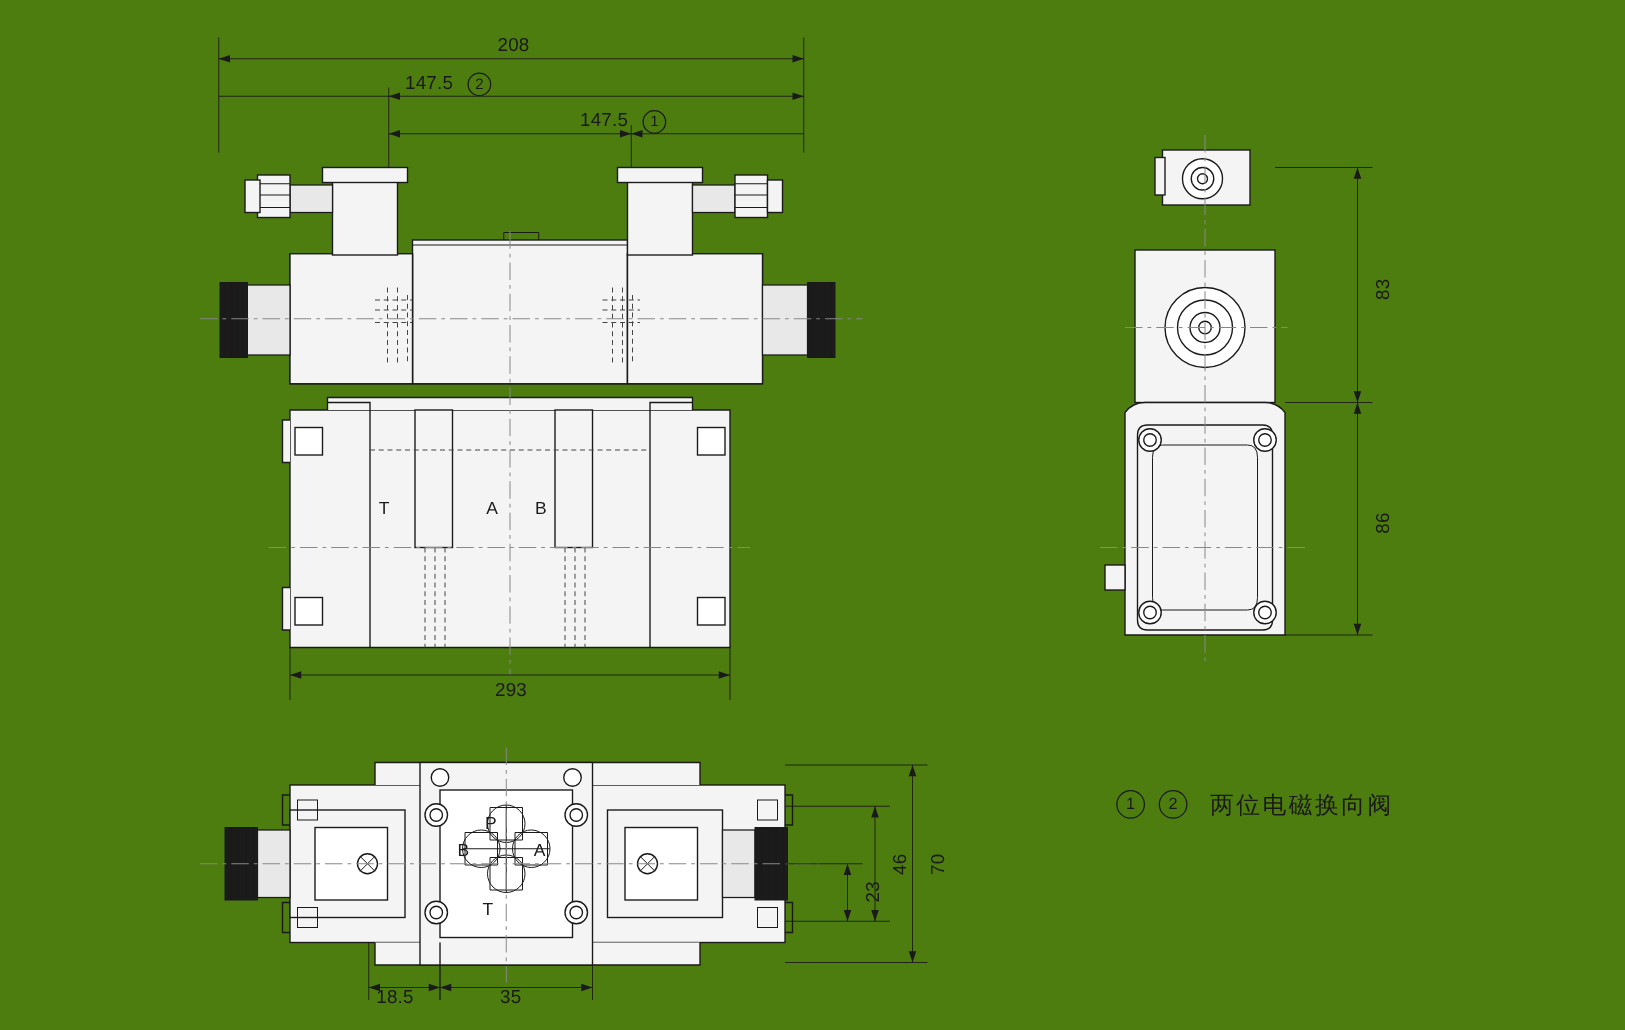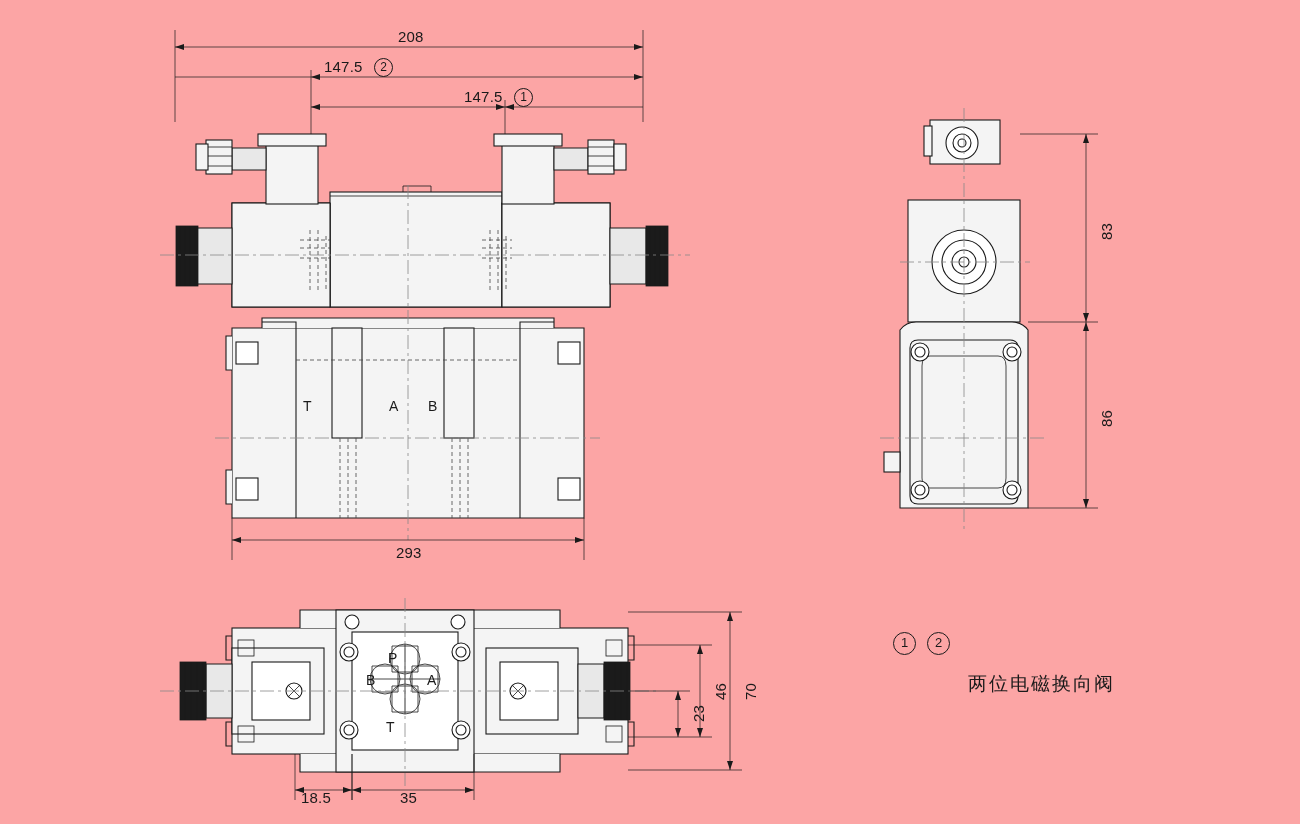--- a/index.html
+++ b/index.html
@@ -7,38 +7,38 @@
     padding: 0;
     background: #ffffff;
   }
   body {
     font-family: "Liberation Sans", sans-serif;
   }
   #sheet {
     position: relative;
     width: 1300px;
     height: 824px;
-    background: #fca5a5;
+    background: #4d7c0f;
     overflow: hidden;
   }
   #sheet svg {
     position: absolute;
     left: 0;
     top: 0;
   }
   .lbl {
     position: absolute;
     font-family: "Liberation Sans", sans-serif;
     font-size: 15px;
     color: #1a1a1a;
     white-space: nowrap;
     letter-spacing: 0.2px;
   }
   .lbl.port { font-size: 14px; }
-  .lbl.cn { font-size: 19px; letter-spacing: 2px; margin-top: 40px; }
+  .lbl.cn { font-size: 19px; letter-spacing: 2px; }
   .rot90 {
     transform: rotate(-90deg);
     transform-origin: left top;
   }
   .circnum {
     position: absolute;
     width: 17px;
     height: 17px;
     border: 1.2px solid #1a1a1a;
     border-radius: 50%;

